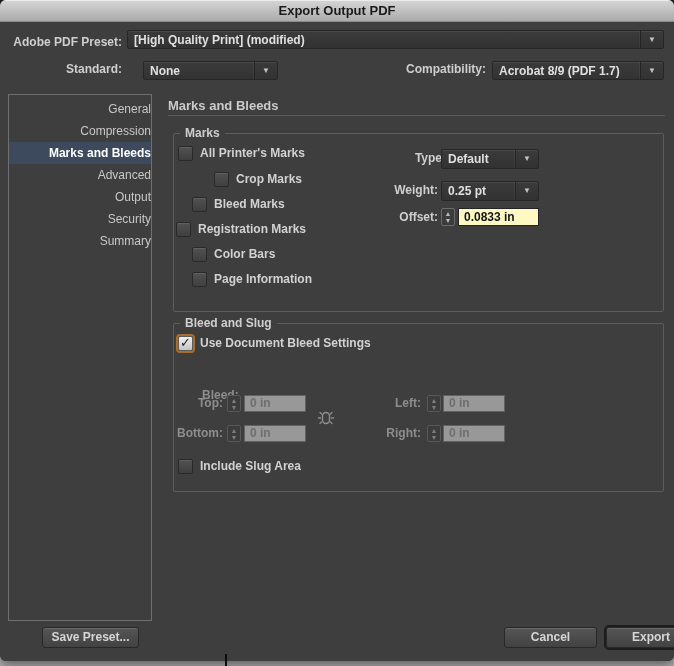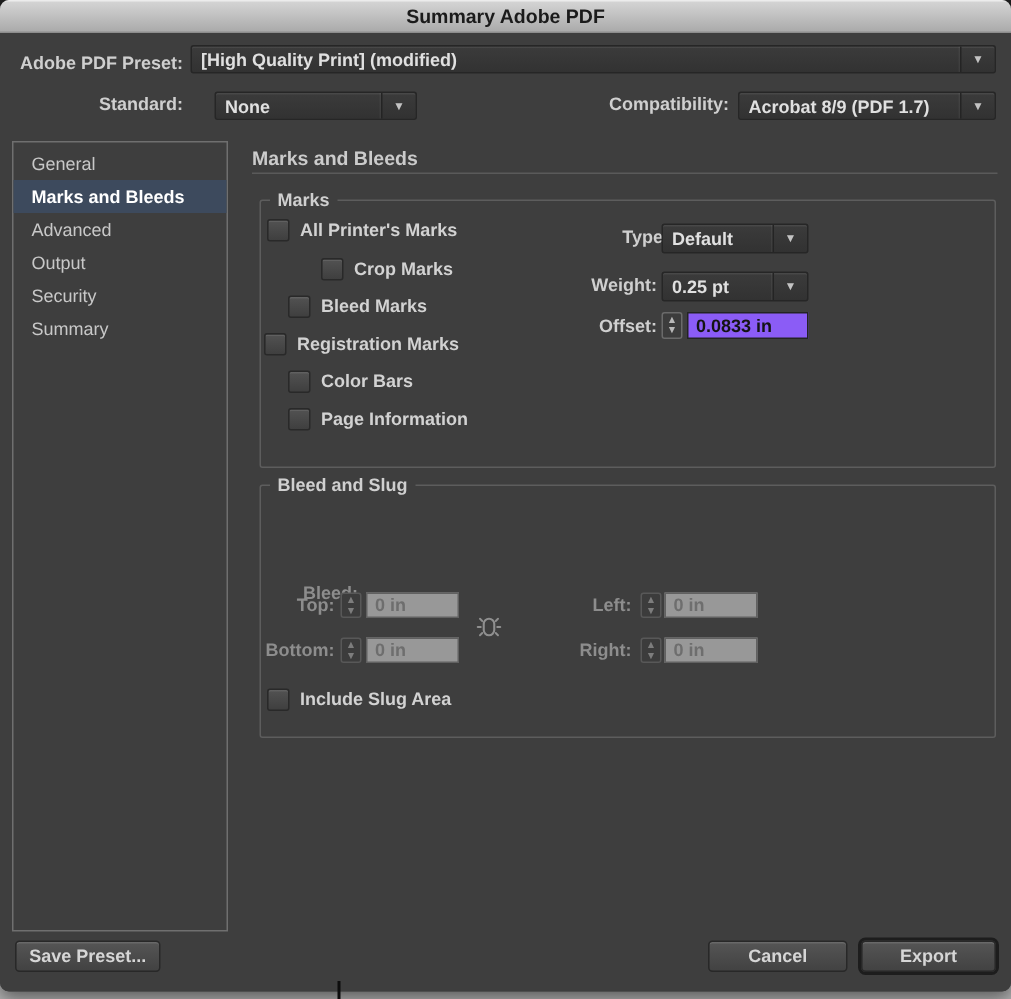--- a/index.html
+++ b/index.html
@@ -45,21 +45,21 @@
     border-left:1px solid #242424;box-shadow:-1px 0 0 rgba(255,255,255,.05);}
   .dd-arrow{font-size:8px;color:#c3c3c3;line-height:8px;}
 
   
   .sidebar{
     position:absolute;left:8px;top:72px;width:144px;height:527px;
     border:1px solid #6f6f6f;padding-top:3px;box-sizing:border-box;
   }
   .side-item{
     height:22px;line-height:22px;padding-left:12px;
-    font-size:12px;color:#c8c8c8;white-space:nowrap;cursor:default;
+    font-size:12px;color:#c8c8c8;white-space:nowrap;cursor:default;text-align:right;
   }
   .side-item.selected{background:#3d4a5d;color:#ffffff;font-weight:bold;}
 
   
   .panel-title{position:absolute;left:168px;top:76px;font-size:13px;font-weight:bold;color:#cbcbcb;}
   .panel-sep{position:absolute;left:168px;top:93px;width:497px;height:1px;background:#5a5a5a;}
 
   .group{
     position:absolute;border:1px solid #5d5d5d;border-radius:2px;
   }
@@ -93,49 +93,49 @@
   .stepper{
     position:absolute;width:14px;height:17px;box-sizing:border-box;
     background:#3c3c3c;border:1px solid #6a6a6a;border-radius:2px;
     display:flex;flex-direction:column;align-items:center;justify-content:center;
     color:#b8b8b8;cursor:default;
   }
   .stepper span{font-size:7px;line-height:7px;display:block;}
   .stepper.disabled{border-color:#585858;color:#7d7d7d;}
   .field{
     position:absolute;height:17px;box-sizing:border-box;
-    background:#8b5cf6;border:1px solid #242424;
+    background:#fef9c3;border:1px solid #242424;
     font-size:12px;font-weight:bold;color:#141414;
     line-height:15px;padding-left:5px;white-space:nowrap;overflow:hidden;
   }
   .field.disabled{background:#989898;border-color:#616161;color:#6e6e6e;}
 
   
   .btn{
     position:absolute;height:21px;box-sizing:border-box;
     background:linear-gradient(180deg,#555555,#424242);
     border:1px solid #282828;border-radius:3px;
     box-shadow:inset 0 1px 0 rgba(255,255,255,.12);
     font-size:12px;font-weight:bold;color:#d6d6d6;
-    text-align:center;line-height:19px;cursor:default;white-space:nowrap;
+    text-align:center;line-height:19px;cursor:default;white-space:nowrap;margin-left:32px;
   }
   .btn.default{box-shadow:0 0 0 2px #1d1d1d, inset 0 1px 0 rgba(255,255,255,.12);}
 
   .chain{position:absolute;left:143px;top:82px;width:18px;height:24px;}
   .bottom-tick{position:absolute;left:225px;top:654px;width:2px;height:12px;background:#0d0d0d;}
 </style>
 </head>
 <body>
 
 <div class="stage">
   <div class="backdrop-top"></div>
 
   <div class="dialog">
     <div class="titlebar">
-      <span>Summary Adobe PDF</span>
+      <span>Export Output PDF</span>
     </div>
 
     <div class="body">
 
       <div class="lbl right" style="left:0;top:12px;width:122px;line-height:17px;">Adobe PDF Preset:</div>
       <div class="dropdown" style="left:127px;top:8px;width:535px;">
         <span class="dd-text">[High Quality Print] (modified)</span>
         <span class="dd-zone">
             <span class="dd-arrow">▼</span>
           </span>
@@ -152,20 +152,21 @@
       <div class="lbl right" style="left:380px;top:39px;width:106px;line-height:17px;">Compatibility:</div>
       <div class="dropdown" style="left:492px;top:39px;width:170px;">
         <span class="dd-text">Acrobat 8/9 (PDF 1.7)</span>
         <span class="dd-zone">
             <span class="dd-arrow">▼</span>
           </span>
       </div>
 
       <div class="sidebar">
         <div class="side-item">General</div>
+        <div class="side-item">Compression</div>
         <div class="side-item selected">Marks and Bleeds</div>
         <div class="side-item">Advanced</div>
         <div class="side-item">Output</div>
         <div class="side-item">Security</div>
         <div class="side-item">Summary</div>
       </div>
 
       <div class="panel-title">Marks and Bleeds</div>
       <div class="panel-sep"></div>
 
@@ -217,20 +218,24 @@
         <div class="stepper" style="left:267px;top:74px;height:18px;">
           <span>▲</span>
           <span>▼</span>
         </div>
         <div class="field" style="left:284px;top:74px;width:81px;height:18px;line-height:16px;">0.0833 in</div>
       </div>
 
       <div class="group" id="bleed-group">
         <div class="group-legend">Bleed and Slug</div>
 
+        <div class="cb-row" style="left:4px;top:11px;">
+          <span class="checkbox checked"></span>
+          <span>Use Document Bleed Settings</span>
+        </div>
 
         <div class="lbl dim" style="left:4px;top:64px;padding-left:24px;">Bleed:</div>
 
         <div class="lbl dim right" style="left:0;top:71px;width:49px;line-height:17px;">Top:</div>
         <div class="stepper disabled" style="left:53px;top:71px;">
           <span>▲</span>
           <span>▼</span>
         </div>
         <div class="field disabled" style="left:70px;top:71px;width:62px;">0 in</div>
 

